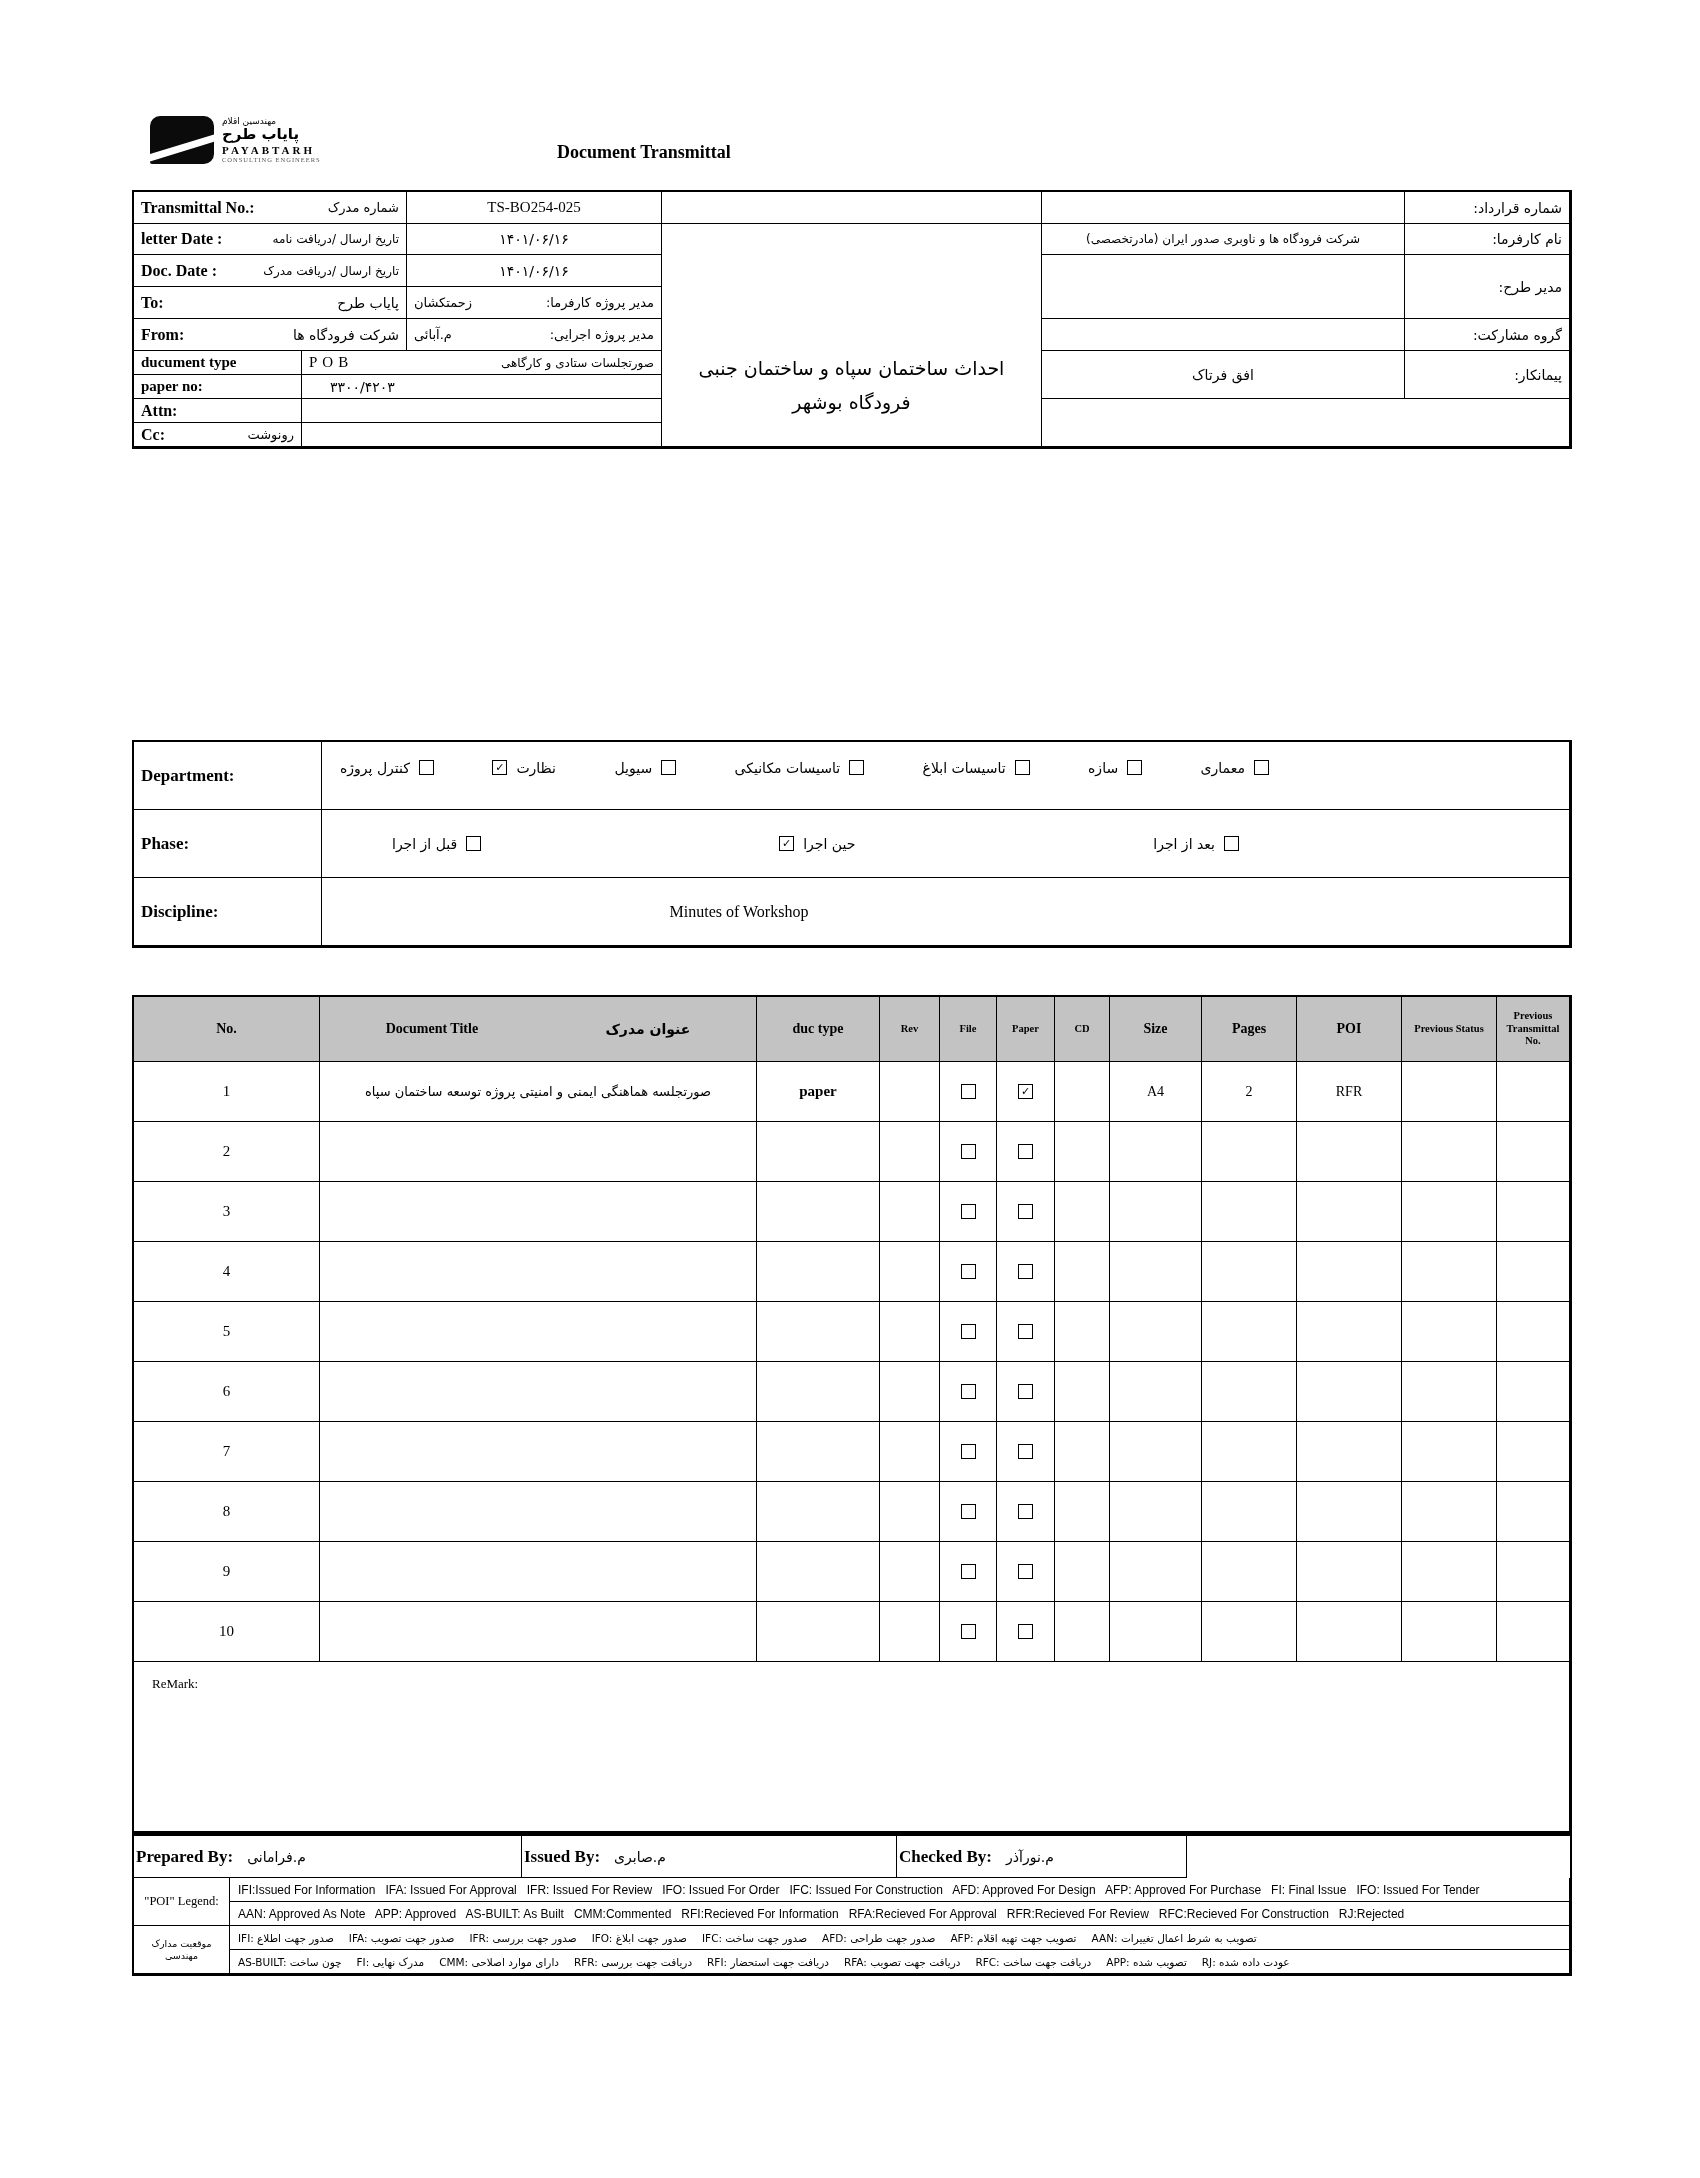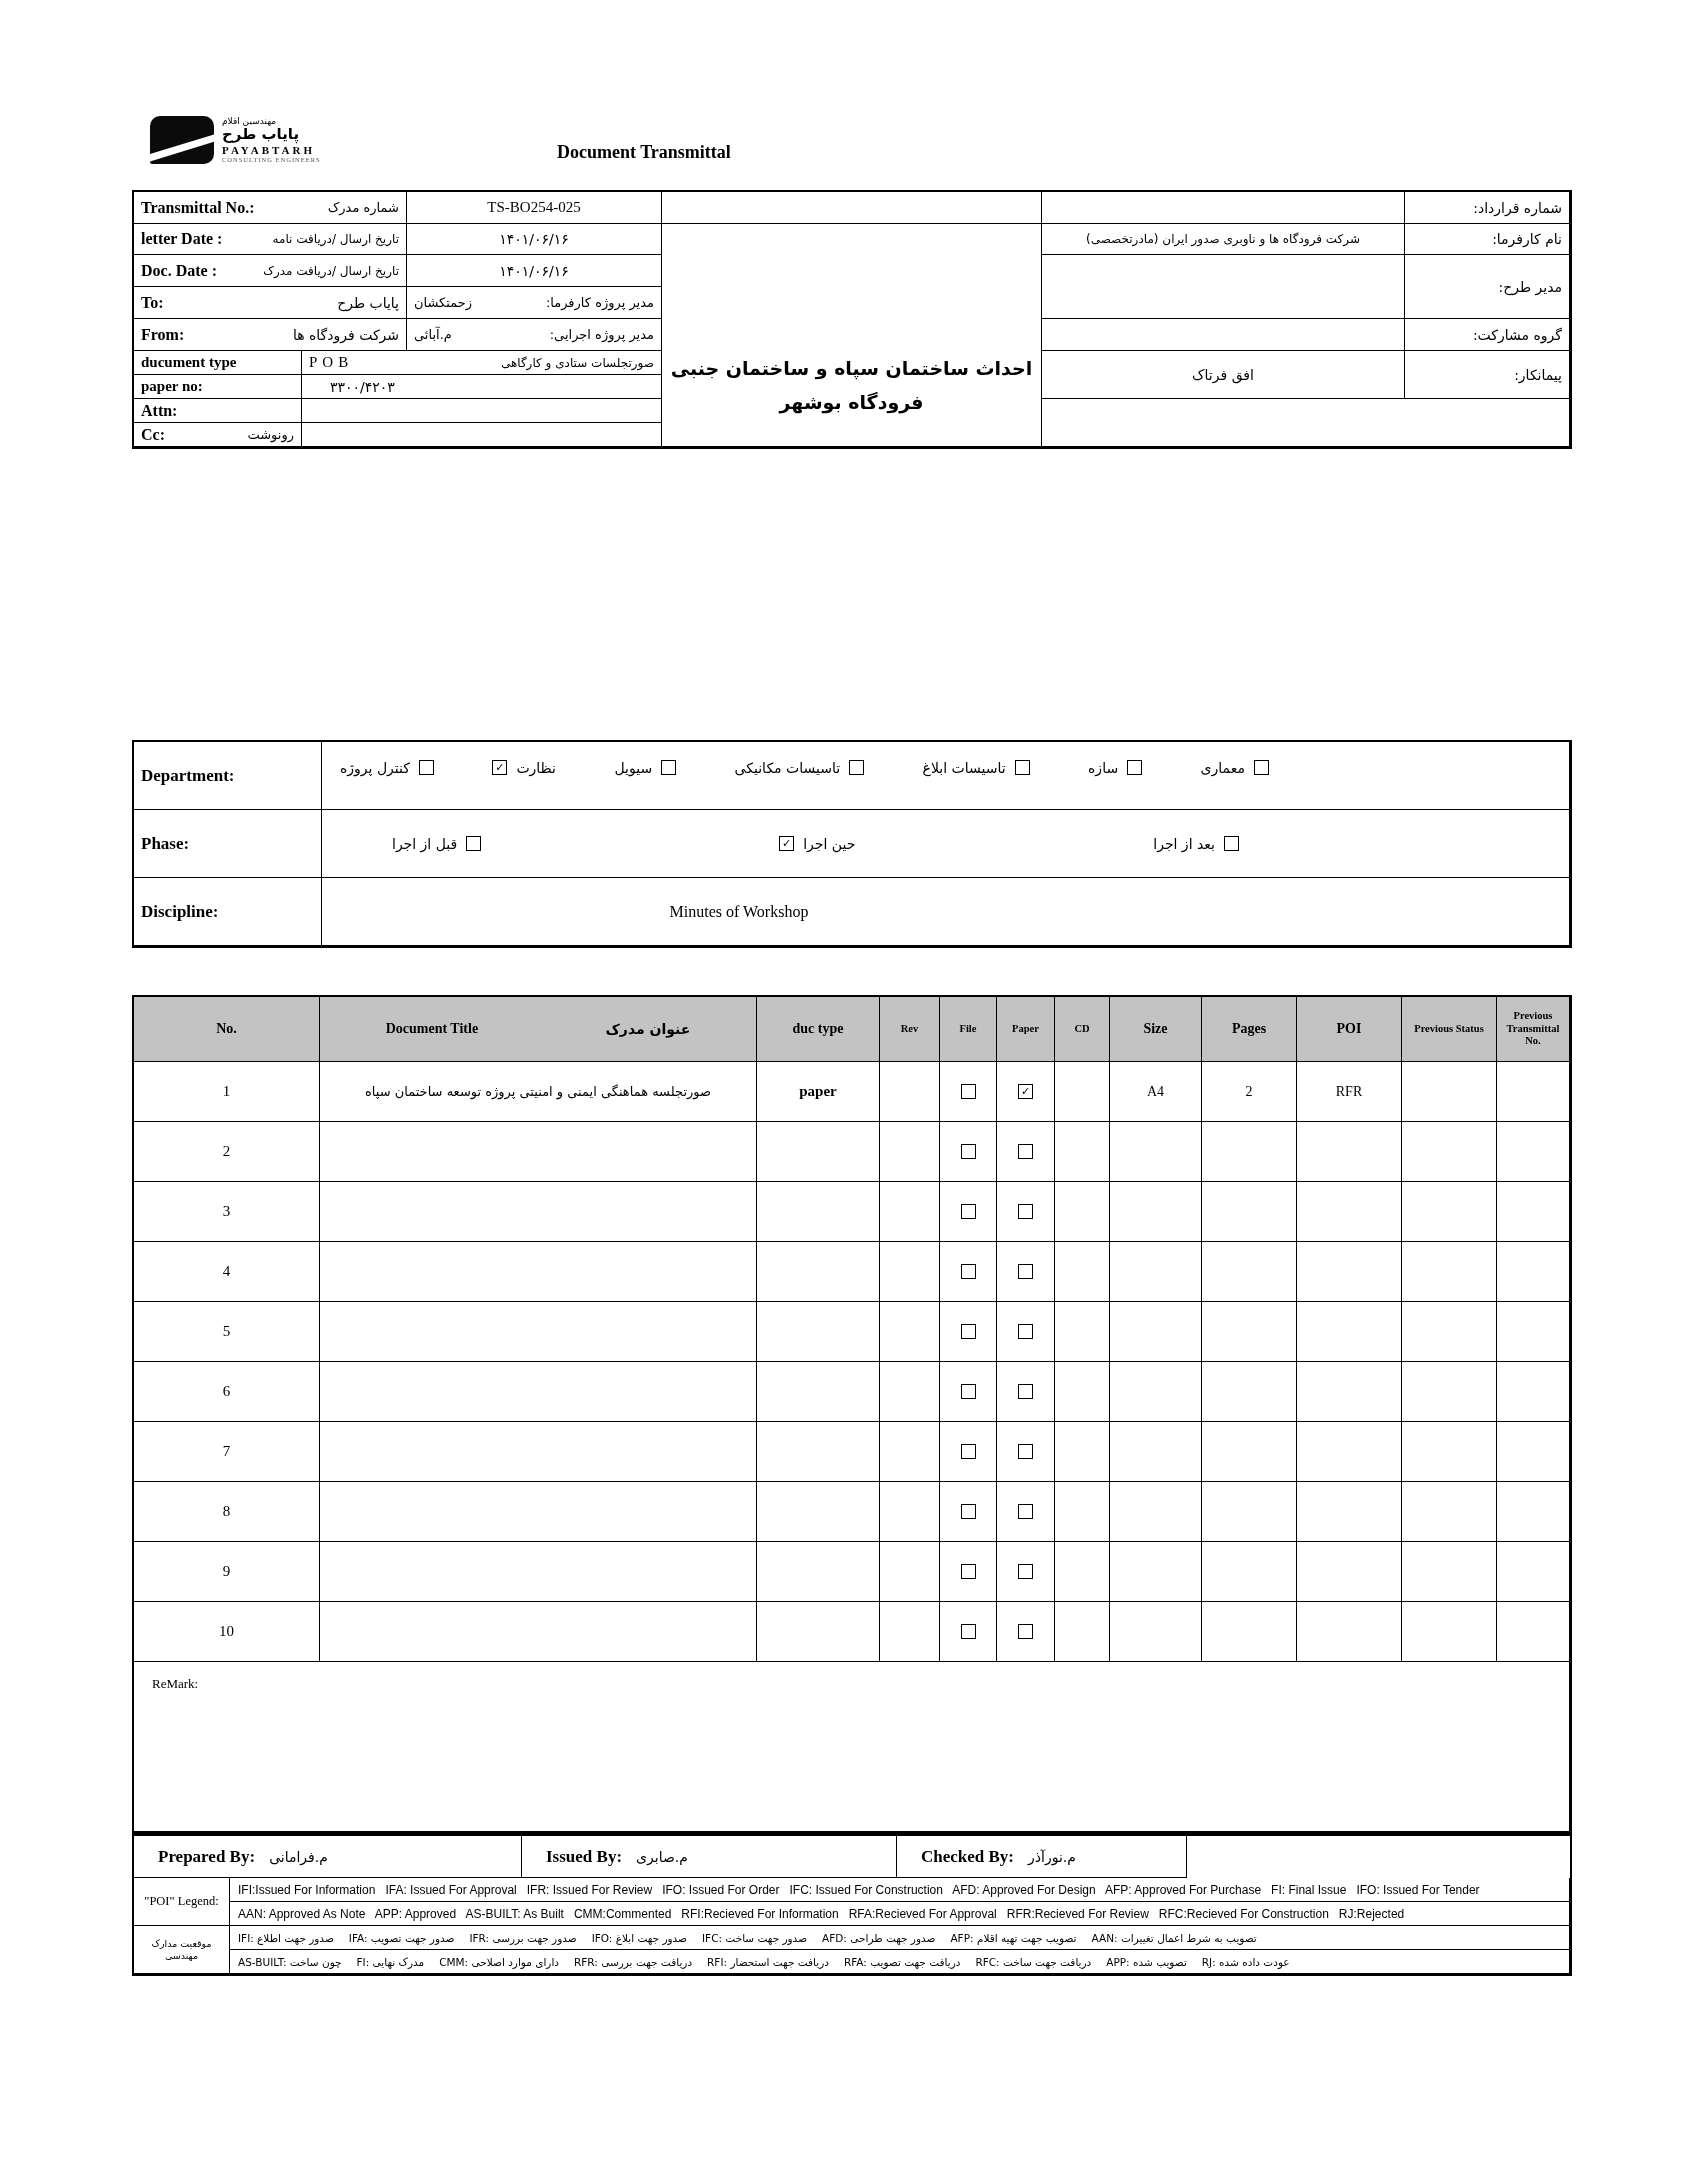--- a/index.html
+++ b/index.html
@@ -18,21 +18,21 @@
   .fa{font-family:"DejaVu Sans",sans-serif}.sz12{font-size:12px}.sz13{font-size:13px}.sz14{font-size:14px}
   .sz15{font-size:15px}.sz16{font-size:16px}.sz17{font-size:17px}
   .val{font-family:"Liberation Serif",serif;font-size:15px}
   .ls{letter-spacing:5px;font-size:15px;font-family:"Liberation Serif",serif}
   .padl{padding-left:28px}
 
   
   #header-grid{grid-template-columns:168px 105px 255px 380px 363px 165px;
                grid-template-rows:32px 31px 32px 32px 32px 24px 24px 24px 24px}
   .title-cell{flex-direction:column;justify-content:center;align-items:center;padding-top:100px}
-  .title-line{font-size:19px;font-weight:bold;line-height:1.8;direction:rtl;white-space:nowrap}
+  .title-line{font-size:19px;font-weight:normal;line-height:1.8;direction:rtl;white-space:nowrap}
 
   
   #class-grid{grid-template-columns:188px 1248px;grid-template-rows:68px 68px 68px}
   .items{display:flex;align-items:center;justify-content:space-between;direction:ltr}
   .dept{padding:0 300px 16px 18px}
   .phase{padding:0 330px 0 70px}
   .disc{justify-content:center;padding-right:420px;font-family:"Liberation Serif",serif;font-size:16px}
   .opt{display:inline-flex;align-items:center;gap:9px;white-space:nowrap}
   .opt .fa{font-size:14px}
   .cb{width:15px;height:15px;border:1.5px solid #000;display:inline-flex;align-items:center;
@@ -51,21 +51,21 @@
       justify-content:center;font-family:"Liberation Serif",serif;font-size:14px;overflow:hidden;padding:2px}
   .td-no{font-size:15px}
   .td-title{font-family:"DejaVu Sans",sans-serif;font-size:13px;direction:rtl}
   .td-duc{font-weight:bold;font-size:15px}
   .remark{grid-column:1/-1;grid-row:12;border-right:1px solid #000;border-bottom:1px solid #000;
           padding:12px 18px;display:block}
   .remark-lab{font-size:13px;font-family:"Liberation Serif",serif}
 
   
   #sig-grid{grid-template-columns:388px 375px 290px 383px;grid-template-rows:42px;border-bottom:none}
-  .sig{display:flex;align-items:center;gap:14px;padding:0 24px}
+  .sig{display:flex;align-items:center;gap:14px;padding:0 2px}
   #legend-grid{grid-template-columns:96px 1340px;grid-template-rows:24px 24px 24px 24px;border-top:none}
   .poi-lab{font-family:"Liberation Serif",serif;font-size:12.5px;justify-content:center;text-align:center}
   .fa-lab{font-size:9.5px;line-height:1.25;justify-content:center;text-align:center;padding:0 4px}
   .lg-en{font-family:Liberation Sans, sans-serif;font-size:12px;white-space:pre;padding:0 8px}
   .lg-fa{display:flex;align-items:center;gap:15px;padding:0 8px;direction:ltr}
   .lg-item{font-family:"DejaVu Sans",sans-serif;font-size:10.5px;white-space:nowrap;direction:ltr;unicode-bidi:isolate}
 
   
   .logo-row{display:flex;align-items:center;gap:8px}
   .logo-mark{width:64px;height:48px;background:#0b0b0b;border-radius:10px 10px 10px 2px;

